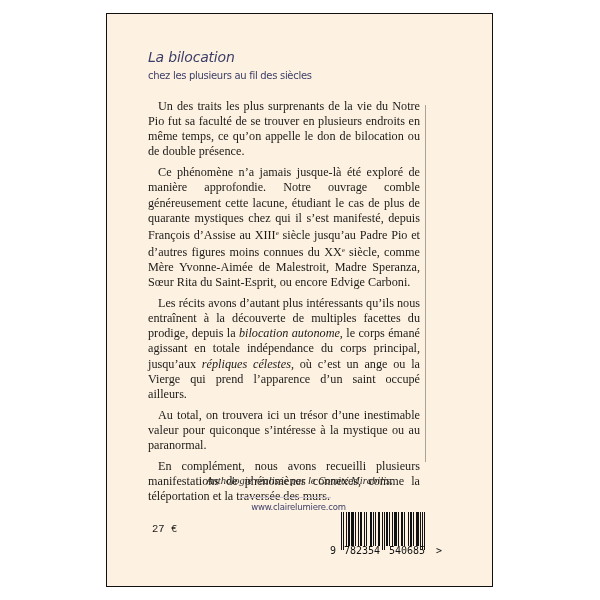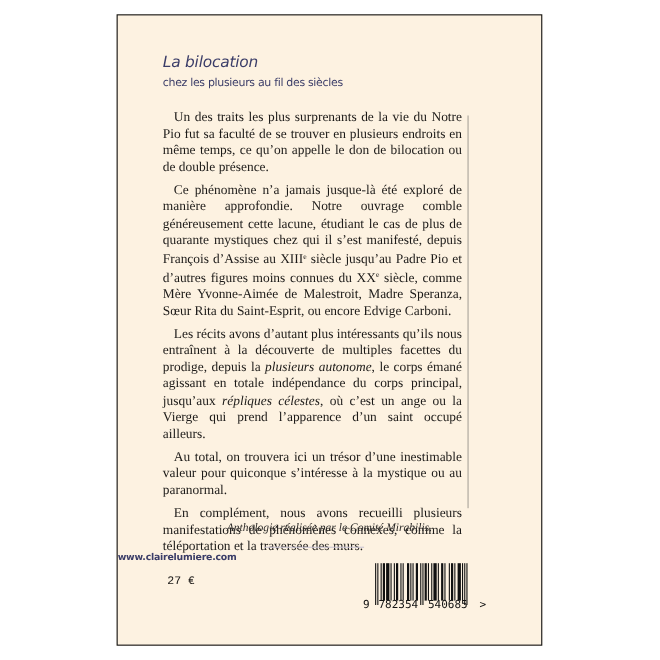--- a/index.html
+++ b/index.html
@@ -31,22 +31,22 @@
       background: #a9a39a;
     }
     .credit {
       position: absolute; left: 0; width: 385px; top: 461px; text-align: center;
       font-family: "Liberation Serif", serif; font-style: italic; font-size: 10.5px; color: #2a2826;
     }
     .urlrule {
       position: absolute; left: 133px; top: 483px; width: 91px; height: 1px; background: #c9c2d2;
     }
     .url {
-      position: absolute; left: 0; width: 383px; top: 488px; 
-      font-family: "DejaVu Sans", sans-serif; font-weight: bold; font-size: 8.5px; color: #3b3d68;
+      position: absolute; left: 0; width: 383px; top: 488px; text-align: center;
+      font-family: "DejaVu Sans", sans-serif; font-weight: normal; font-size: 8.5px; color: #3b3d68;
       letter-spacing: -0.2px;
     }
     .price {
       position: absolute; left: 45px; top: 509px;
       font-family: Liberation Mono, monospace; font-size: 10.5px; color: #1c1a18;
     }
     .barcode {
       position: absolute; left: 223px; top: 498px; width: 112px; height: 46px;
     }
     .bars { position: absolute; left: 11px; top: 0; height: 34px; width: 94px; display: flex; align-items: stretch; }
@@ -59,21 +59,21 @@
 </head>
 <body>
 
 <div class="cover">
   <div class="title">La bilocation</div>
   <div class="subtitle">chez les plusieurs au fil des siècles</div>
 
   <div class="body-text">
     <p>Un des traits les plus surprenants de la vie du Notre Pio fut sa faculté de se trouver en plusieurs endroits en même temps, ce qu’on appelle le don de bilocation ou de double présence.</p>
     <p><span>Ce phénomène n’a jamais jusque-là été exploré de manière approfondie. Notre ouvrage comble généreusement cette lacune, étudiant le cas de plus de quarante mystiques chez qui il s’est manifesté, depuis François d’Assise au XIII</span><span class="sup">e</span><span> siècle jusqu’au Padre Pio et d’autres figures moins connues du XX</span><span class="sup">e</span><span> siècle, comme Mère Yvonne-Aimée de Malestroit, Madre Speranza, Sœur Rita du Saint-Esprit, ou encore Edvige Carboni.</span></p>
-    <p><span>Les récits avons d’autant plus intéressants qu’ils nous entraînent à la découverte de multiples facettes du prodige, depuis la </span><em>plusieurs autonome</em><span>, le corps émané agissant en totale indépendance du corps principal, jusqu’aux </span><em>répliques célestes</em><span>, où c’est un ange ou la Vierge qui prend l’apparence d’un saint occupé ailleurs.</span></p>
+    <p><span>Les récits avons d’autant plus intéressants qu’ils nous entraînent à la découverte de multiples facettes du prodige, depuis la </span><em>bilocation autonome</em><span>, le corps émané agissant en totale indépendance du corps principal, jusqu’aux </span><em>répliques célestes</em><span>, où c’est un ange ou la Vierge qui prend l’apparence d’un saint occupé ailleurs.</span></p>
     <p>Au total, on trouvera ici un trésor d’une inestimable valeur pour quiconque s’intéresse à la mystique ou au paranormal.</p>
     <p>En complément, nous avons recueilli plusieurs manifestations de phénomènes connexes, comme la téléportation et la traversée des murs.</p>
   </div>
 
   <div class="vrule"></div>
 
   <div class="credit">Anthologie réalisée par le Comité Mirabilis.</div>
   <div class="urlrule"></div>
   <div class="url">www.clairelumiere.com</div>
 

